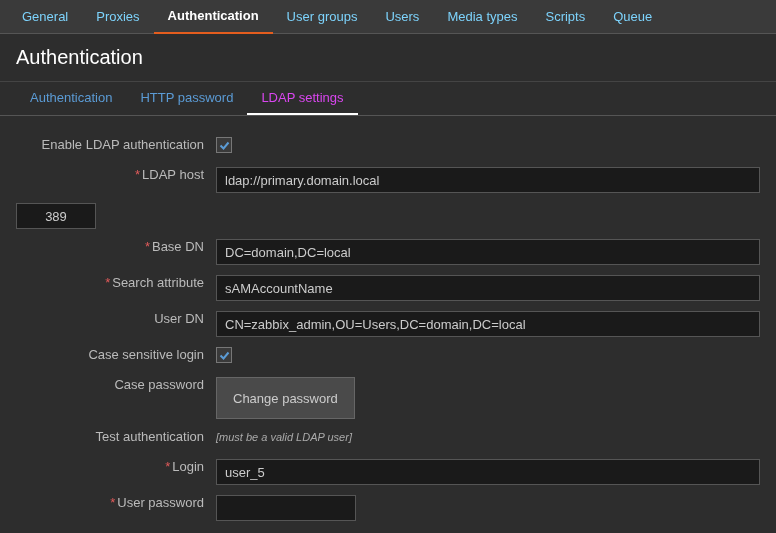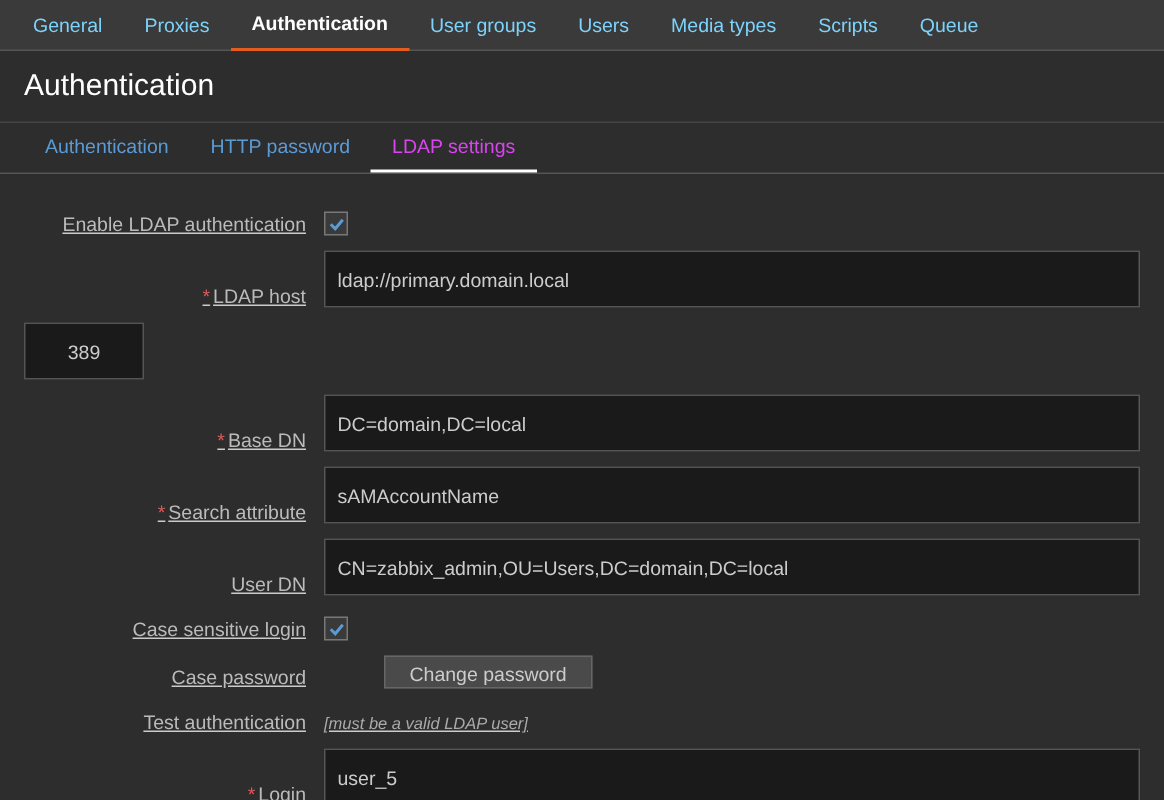--- a/index.html
+++ b/index.html
@@ -70,24 +70,23 @@
 
     
     .content {
       padding: 16px 0;
       background: #2d2d2d;
     }
 
     
     .form-row {
       display: flex;
-      align-items: flex-end;
+      align-items: flex-start;
       padding: 5px 16px;
       min-height: 30px;
-      text-decoration: underline;
     }
     .form-label {
       width: 200px;
       text-align: right;
       padding-right: 12px;
       color: #bbb;
       font-size: 13px;
       flex-shrink: 0;
     }
     .form-label .required {
@@ -99,21 +98,21 @@
     }
 
     
     .text-input {
       background: #1a1a1a;
       border: 1px solid #555;
       color: #ccc;
       padding: 4px 8px;
       font-size: 13px;
       width: 100%;
-      height: 38px;
+      height: 26px;
     }
 
     
     .checkbox-wrap {
       display: flex;
       align-items: center;
     }
     .styled-checkbox {
       width: 16px;
       height: 16px;
@@ -128,23 +127,22 @@
     .styled-checkbox svg {
       width: 11px;
       height: 11px;
     }
 
     
     .btn {
       padding: 4px 16px;
       font-size: 13px;
       cursor: pointer;
-      height: 22px;
+      height: 42px;
       border: 1px solid #666;
-      margin-left: 40px;
     }
     .btn-default {
       background: #4a4a4a;
       color: #ccc;
     }
     .btn-primary {
       background: #5b9bd5;
       color: #fff;
       border-color: #4a8ac4;
     }

